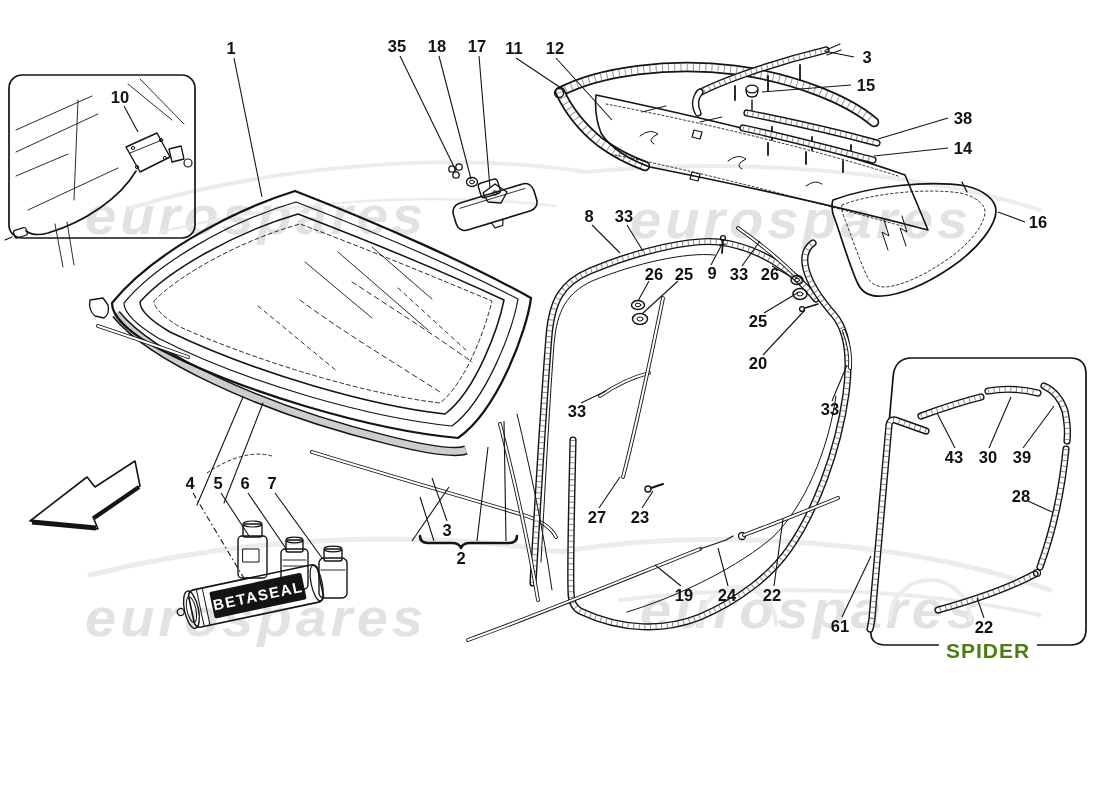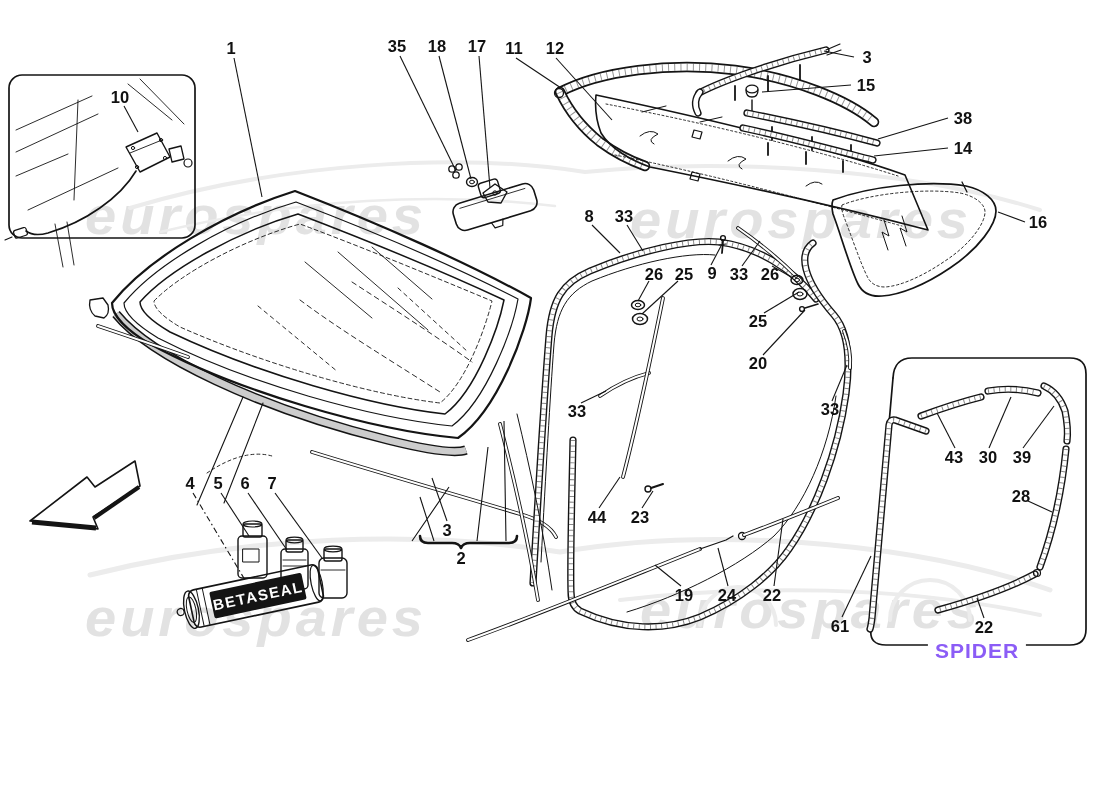--- a/index.html
+++ b/index.html
@@ -6,22 +6,22 @@
   .stage{position:relative;width:1100px;height:800px;background:#fff;overflow:hidden;
          font-family:"Liberation Sans",sans-serif;}
   .wm-layer{position:absolute;inset:0;z-index:1;}
   .wm{position:absolute;font:700 italic 56px "Liberation Sans",sans-serif;
       color:#e2e2e2;letter-spacing:4px;white-space:nowrap;user-select:none;
       transform:scaleY(.92);transform-origin:left top;}
   .art{position:absolute;inset:0;z-index:2;}
   .co{position:absolute;z-index:3;transform:translate(-50%,-50%);
       font:700 16.5px "Liberation Sans",sans-serif;color:#111;cursor:pointer;line-height:1;}
   .spider{position:absolute;z-index:3;transform:translate(-50%,-50%);
-      font:700 21px "Liberation Sans",sans-serif;letter-spacing:1px;color:#8b5cf6;
-      background:#fff;padding:0 7px;line-height:1;}
+      font:700 21px "Liberation Sans",sans-serif;letter-spacing:1px;color:#4d7c0f;
+      background:#fff;padding:0 7px;line-height:1;margin-left:11px;}
   
   .k{stroke:#141414;fill:none;stroke-linecap:round;stroke-linejoin:round;}
   .kb{stroke:#141414;fill:none;stroke-linecap:butt;}
   .b1{stroke:#141414;stroke-width:7.2;fill:none;stroke-linecap:round;stroke-linejoin:round;}
   .b2{stroke:#fff;stroke-width:4.4;fill:none;stroke-linecap:round;stroke-linejoin:round;}
   .b3{stroke:#141414;stroke-width:4.4;fill:none;stroke-dasharray:1 4.6;opacity:.5;}
   .g1{stroke:#141414;stroke-width:10.5;fill:none;stroke-linecap:round;}
   .g2{stroke:#fff;stroke-width:7;fill:none;stroke-linecap:round;}
   .g3{stroke:#141414;stroke-width:7;fill:none;stroke-dasharray:1 5.2;opacity:.45;}
   .t1{stroke:#141414;stroke-width:3.8;fill:none;stroke-linecap:round;}
@@ -371,21 +371,21 @@
   <span class="co" style="left:624px;top:216px">33</span>
   <span class="co" style="left:654px;top:274px">26</span>
   <span class="co" style="left:684px;top:274px">25</span>
   <span class="co" style="left:712px;top:273px">9</span>
   <span class="co" style="left:739px;top:274px">33</span>
   <span class="co" style="left:770px;top:274px">26</span>
   <span class="co" style="left:758px;top:321px">25</span>
   <span class="co" style="left:758px;top:363px">20</span>
   <span class="co" style="left:577px;top:411px">33</span>
   <span class="co" style="left:830px;top:409px">33</span>
-  <span class="co" style="left:597px;top:517px">44</span>
+  <span class="co" style="left:597px;top:517px">27</span>
   <span class="co" style="left:640px;top:517px">23</span>
   <span class="co" style="left:447px;top:530px">3</span>
   <span class="co" style="left:461px;top:558px">2</span>
   <span class="co" style="left:684px;top:595px">19</span>
   <span class="co" style="left:727px;top:595px">24</span>
   <span class="co" style="left:772px;top:595px">22</span>
   <span class="co" style="left:840px;top:626px">61</span>
   <span class="co" style="left:954px;top:457px">43</span>
   <span class="co" style="left:988px;top:457px">30</span>
   <span class="co" style="left:1022px;top:457px">39</span>

